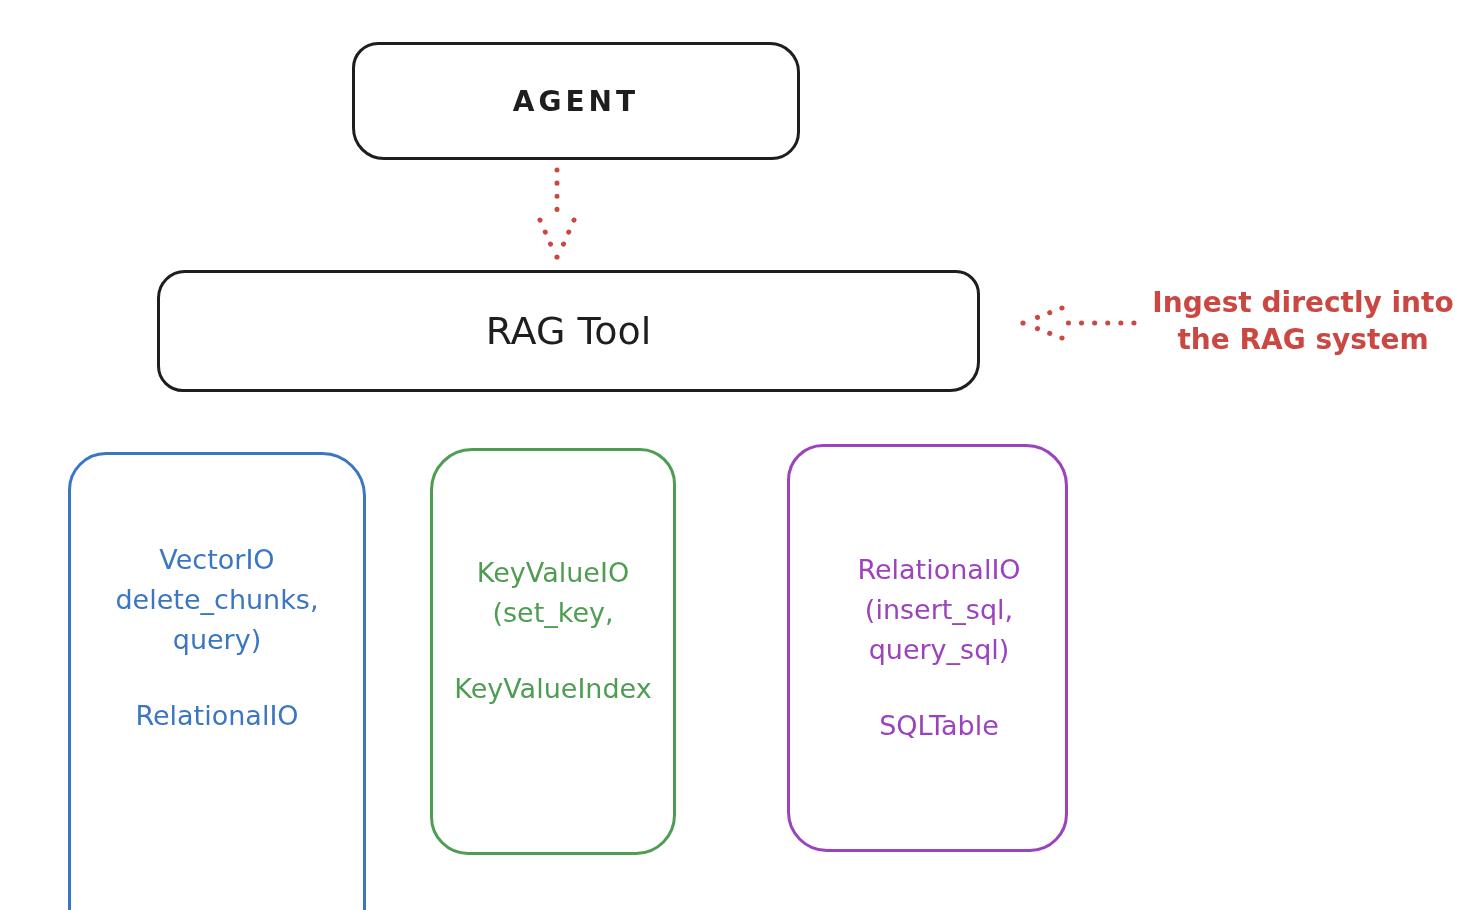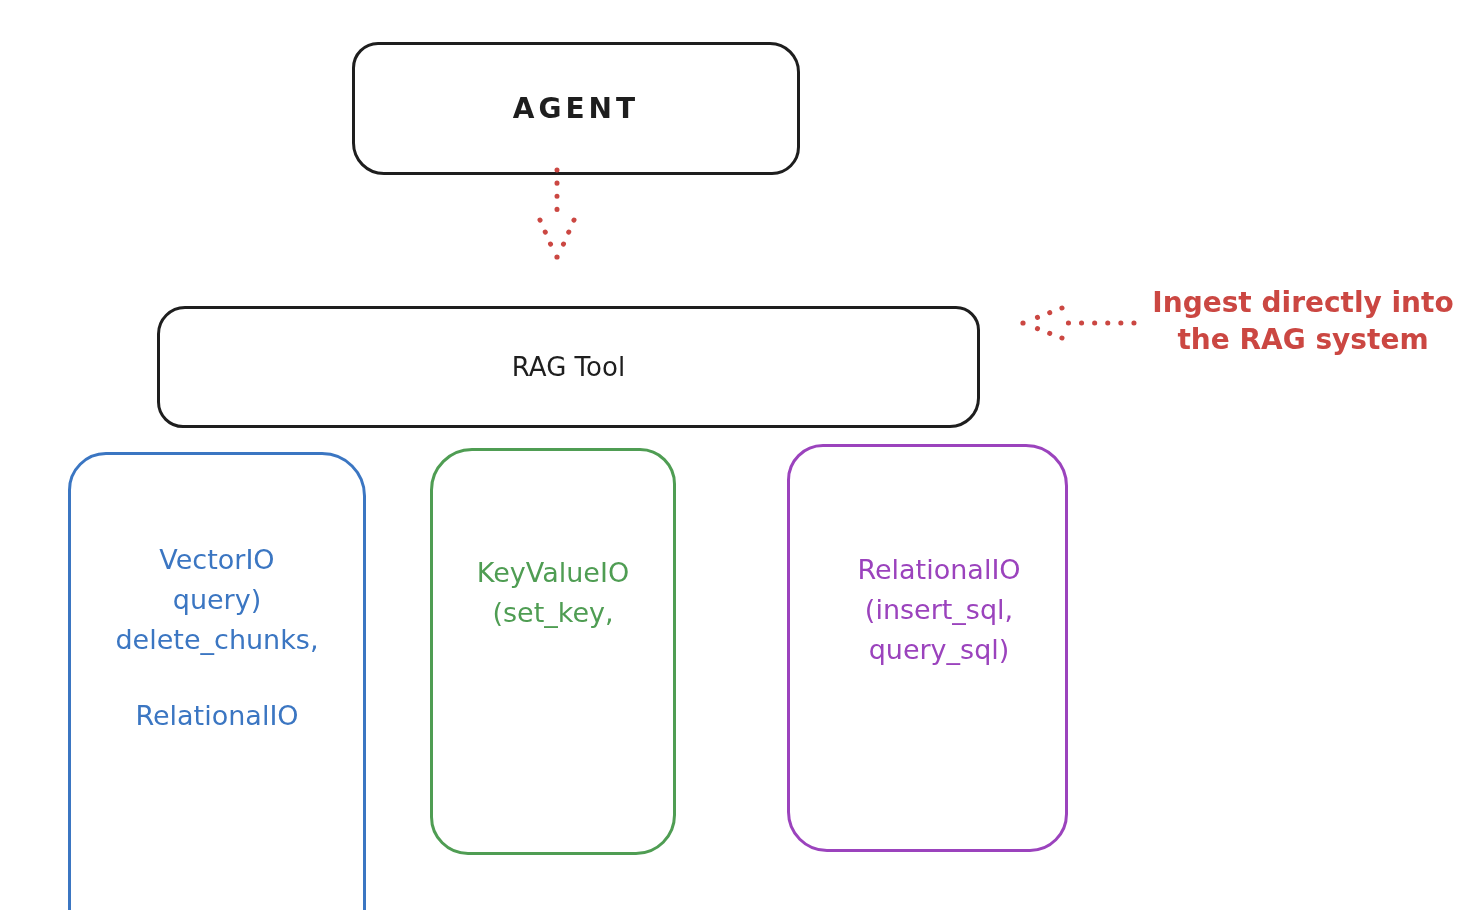--- a/index.html
+++ b/index.html
@@ -14,31 +14,30 @@
   }
   .box {
     position: absolute;
     background: #ffffff;
     box-sizing: border-box;
     display: flex;
     align-items: center;
     justify-content: center;
   }
   .agent-box {
-    left: 352px; top: 42px; width: 448px; height: 133px;
+    left: 352px; top: 42px; width: 448px; height: 118px;
     border: 3.5px solid #1e1e1e;
     border-radius: 26px 30px 28px 32px;
     font-size: 28px; font-weight: bold; letter-spacing: 4px;
   }
   .rag-box {
     left: 157px; top: 270px; width: 823px; height: 122px;
     border: 3.5px solid #1e1e1e;
     border-radius: 28px 24px 30px 26px;
-    font-size: 26px;
-    margin-top: 36px;
+    font-size: 38px;
   }
   .arrow { position: absolute; }
   .arrow-down { left: 517px; top: 162px; width: 80px; height: 100px; }
   .arrow-left { left: 1012px; top: 298px; width: 130px; height: 50px; }
   .dot-stroke {
     fill: none;
     stroke: #cb4742;
     stroke-width: 5;
     stroke-linecap: round;
     stroke-dasharray: 0.1 13;
@@ -111,37 +110,39 @@
   </svg>
 
   <div class="annotation">
     <div>Ingest directly into</div>
     <div>the RAG system</div>
   </div>
 
   <div class="backend backend-vector">
     <div class="btext">
       <div>VectorIO</div>
+      <div>delete_chunks,</div>
       <div>query)</div>
-      <div>delete_chunks,</div>
       <div class="spacer"></div>
       <div>RelationalIO</div>
     </div>
   </div>
 
   <div class="backend backend-keyvalue">
     <div class="btext">
       <div>KeyValueIO</div>
       <div>(set_key,</div>
       <div class="spacer"></div>
+      <div>KeyValueIndex</div>
     </div>
   </div>
 
   <div class="backend backend-relational">
     <div class="btext">
       <div>RelationalIO</div>
       <div>(insert_sql,</div>
       <div>query_sql)</div>
       <div class="spacer"></div>
+      <div>SQLTable</div>
     </div>
   </div>
 
 </div>
 
 </body></html>

